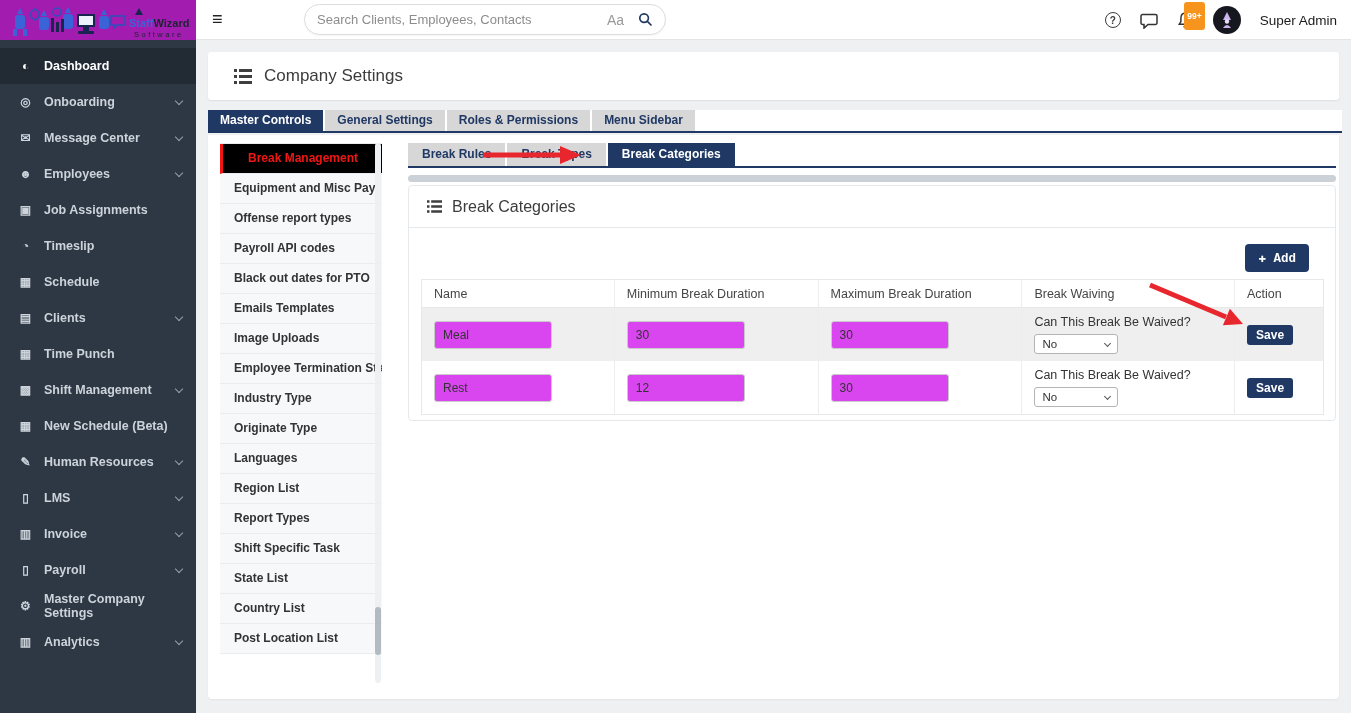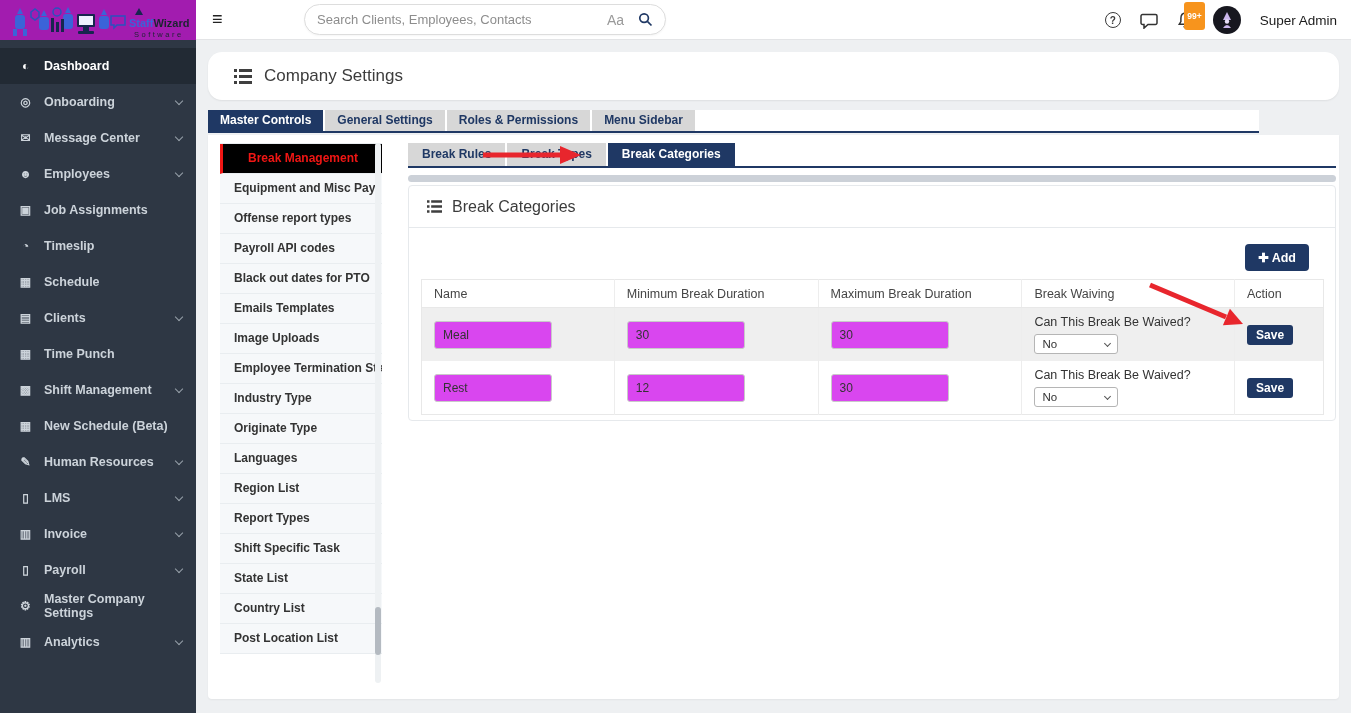--- a/index.html
+++ b/index.html
@@ -39,23 +39,23 @@
   
   .sidebar { position:absolute; left:0; top:40px; width:196px; bottom:0; background:var(--sidebar_bg,#2e3744); padding-top:8px; z-index:4; }
   .side-item { height:36px; display:flex; align-items:center; padding:0 14px 0 17px;
     color:#ccd3da; font-size:12.5px; font-weight:600; cursor:pointer; }
   .side-item.active { background:#222a34; color:#fff; }
   .side-item .icon { width:17px; margin-right:10px; font-size:12px; text-align:center; flex:0 0 17px; }
   .side-item .chev { margin-left:auto; width:6px; height:6px;
     border-right:1.5px solid #97a0aa; border-bottom:1.5px solid #97a0aa; transform:rotate(45deg); margin-top:-3px; }
   
   .title-card { position:absolute; left:208px; top:52px; width:1131px; height:48px; background:#fff;
-    border-radius:14px; box-shadow:0 1px 2px rgba(0,0,0,.07); display:flex; align-items:center; padding-left:26px; gap:12px; }
+    border-radius:3px; box-shadow:0 1px 2px rgba(0,0,0,.07); display:flex; align-items:center; padding-left:26px; gap:12px; }
   .title-card .ttl { font-size:17px; color:#3c3c3c; }
-  .main-tabs { position:absolute; left:208px; top:110px; width:1051px; height:23px;
+  .main-tabs { position:absolute; left:208px; top:110px; width:1134px; height:23px;
     border-bottom:2px solid var(--accent_navy,#1f3864); display:flex; background:#fff; z-index:2;text-align:center; }
   .main-tabs .tab { height:21px; line-height:21px; padding:0 12px; margin-right:2px;
     background:#d7d7d7; color:var(--accent_navy,#1f3864); font-size:12px; font-weight:bold; cursor:pointer; white-space:nowrap; }
   .main-tabs .tab.active { background:var(--accent_navy,#1f3864); color:#fff; }
   .content-panel { position:absolute; left:208px; top:135px; width:1131px; height:564px; background:#fff;
     border-radius:0 0 4px 4px; box-shadow:0 1px 2px rgba(0,0,0,.05); }
   
   .submenu { position:absolute; left:12px; top:8px; width:162px; border-top:1px solid #e9edf0; }
   .submenu-item { height:30px; line-height:29px; padding-left:14px; font-size:12px; font-weight:bold;
     color:#333; background:#f6f8fa; border-bottom:1px solid #e9edf0; cursor:pointer; white-space:nowrap; overflow:hidden; }
@@ -68,21 +68,21 @@
   .subtabs .tab { height:23px; line-height:23px; padding:0 14px; margin-right:2px;
     background:#d7d7d7; color:var(--accent_navy,#1f3864); font-size:12px; font-weight:bold; cursor:pointer; }
   .subtabs .tab.active { background:var(--accent_navy,#1f3864); color:#fff; }
   .hscroll { position:absolute; left:200px; top:40px; width:928px; height:7px; border-radius:4px; background:#ccd1d8; cursor:grab; }
   
   .section-card { position:absolute; left:200px; top:50px; width:928px; height:236px;
     border:1px solid #e6e9ec; border-radius:4px; background:#fff; }
   .section-head { height:42px; border-bottom:1px solid #e6e9ec; display:flex; align-items:center; padding-left:18px; gap:10px; }
   .section-head .ttl { font-size:16px; color:#3c3c3c; }
   .add-btn { position:absolute; right:26px; top:58px; background:var(--accent_navy,#1f3864); color:#fff;
-    font-size:12.5px; font-weight:bold; padding:6px 13px; border-radius:4px; border:none; cursor:pointer; font-family:Liberation Sans, sans-serif; }
+    font-size:12.5px; font-weight:bold; padding:6px 13px; border-radius:4px; border:none; cursor:pointer; font-family:Liberation Mono, monospace; }
   
   .btable { position:absolute; left:12px; top:93px; width:903px; border-collapse:collapse; border:1px solid #e8e8e8; }
   .btable th { font-size:12.5px; color:#454545; font-weight:normal; text-align:left;
     padding:6px 12px; border-right:1px solid #ededed; border-bottom:1px solid #e8e8e8; background:#fff; height:28px; }
   .btable td { padding:7px 12px; border-right:1px solid #ededed; vertical-align:middle; }
   .btable th:last-child, .btable td:last-child { border-right:none; }
   .btable tbody tr:nth-child(odd) { background:#efefef; }
   .btable tbody tr:nth-child(even) { background:#fff; }
   .col-name { width:193px; } .col-min { width:204px; } .col-max { width:204px; } .col-waive { width:213px; } .col-action { width:89px; }
   .cell-input { width:118px; height:28px; border:1px solid #c9c9c9; border-radius:3px; padding:0 8px;

